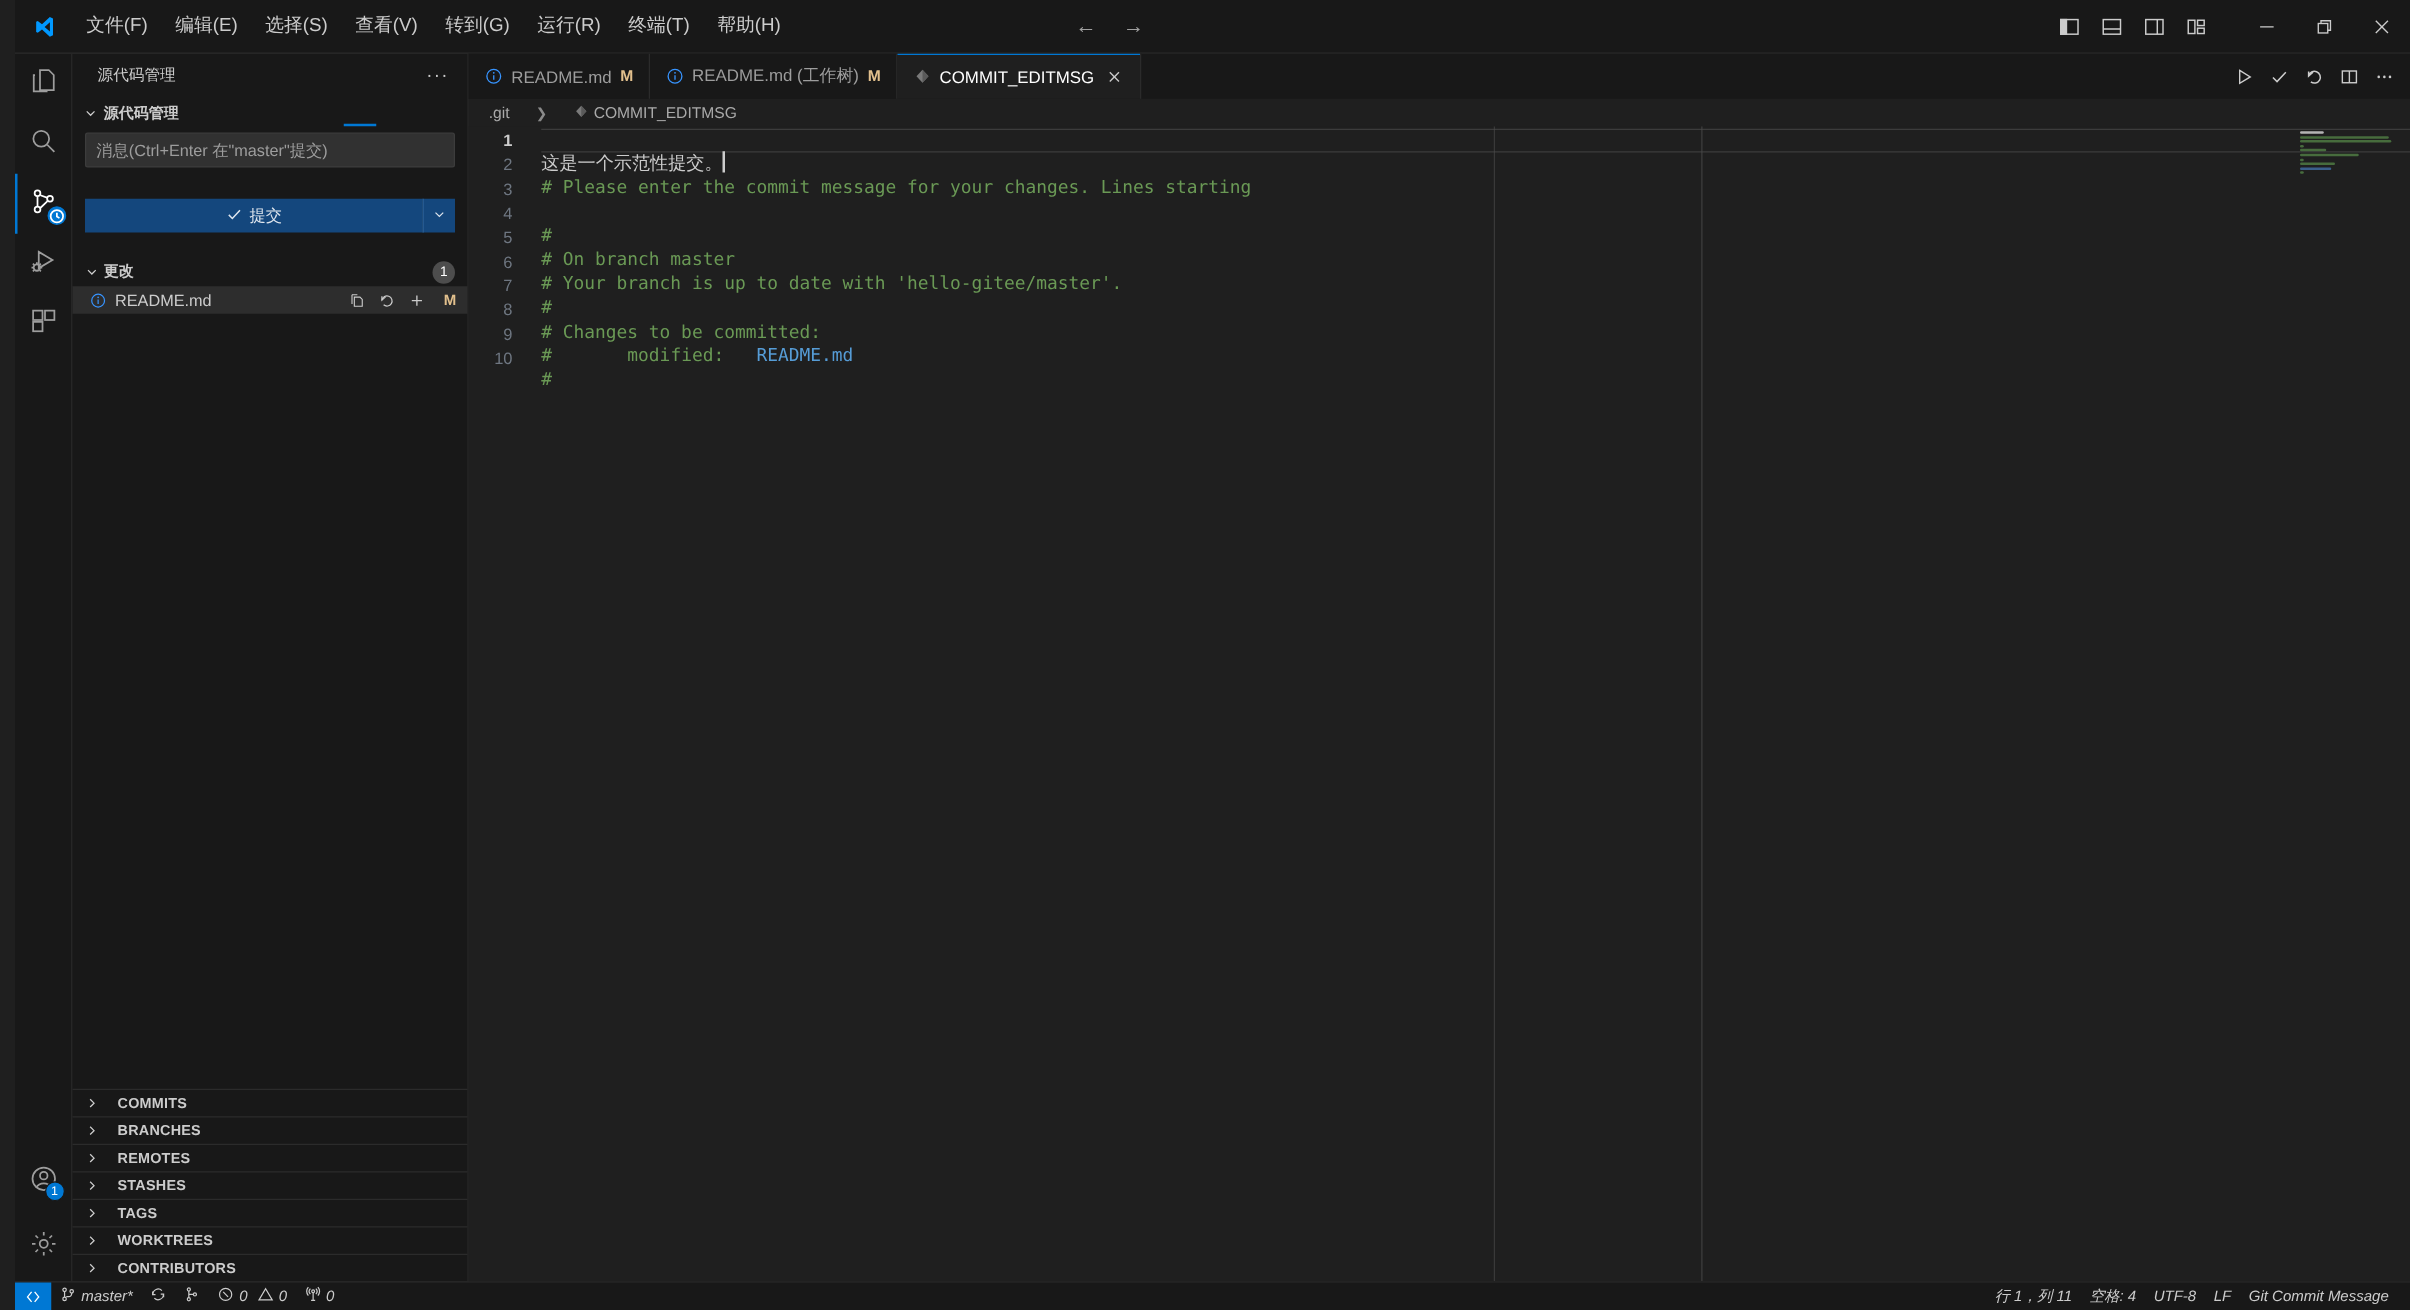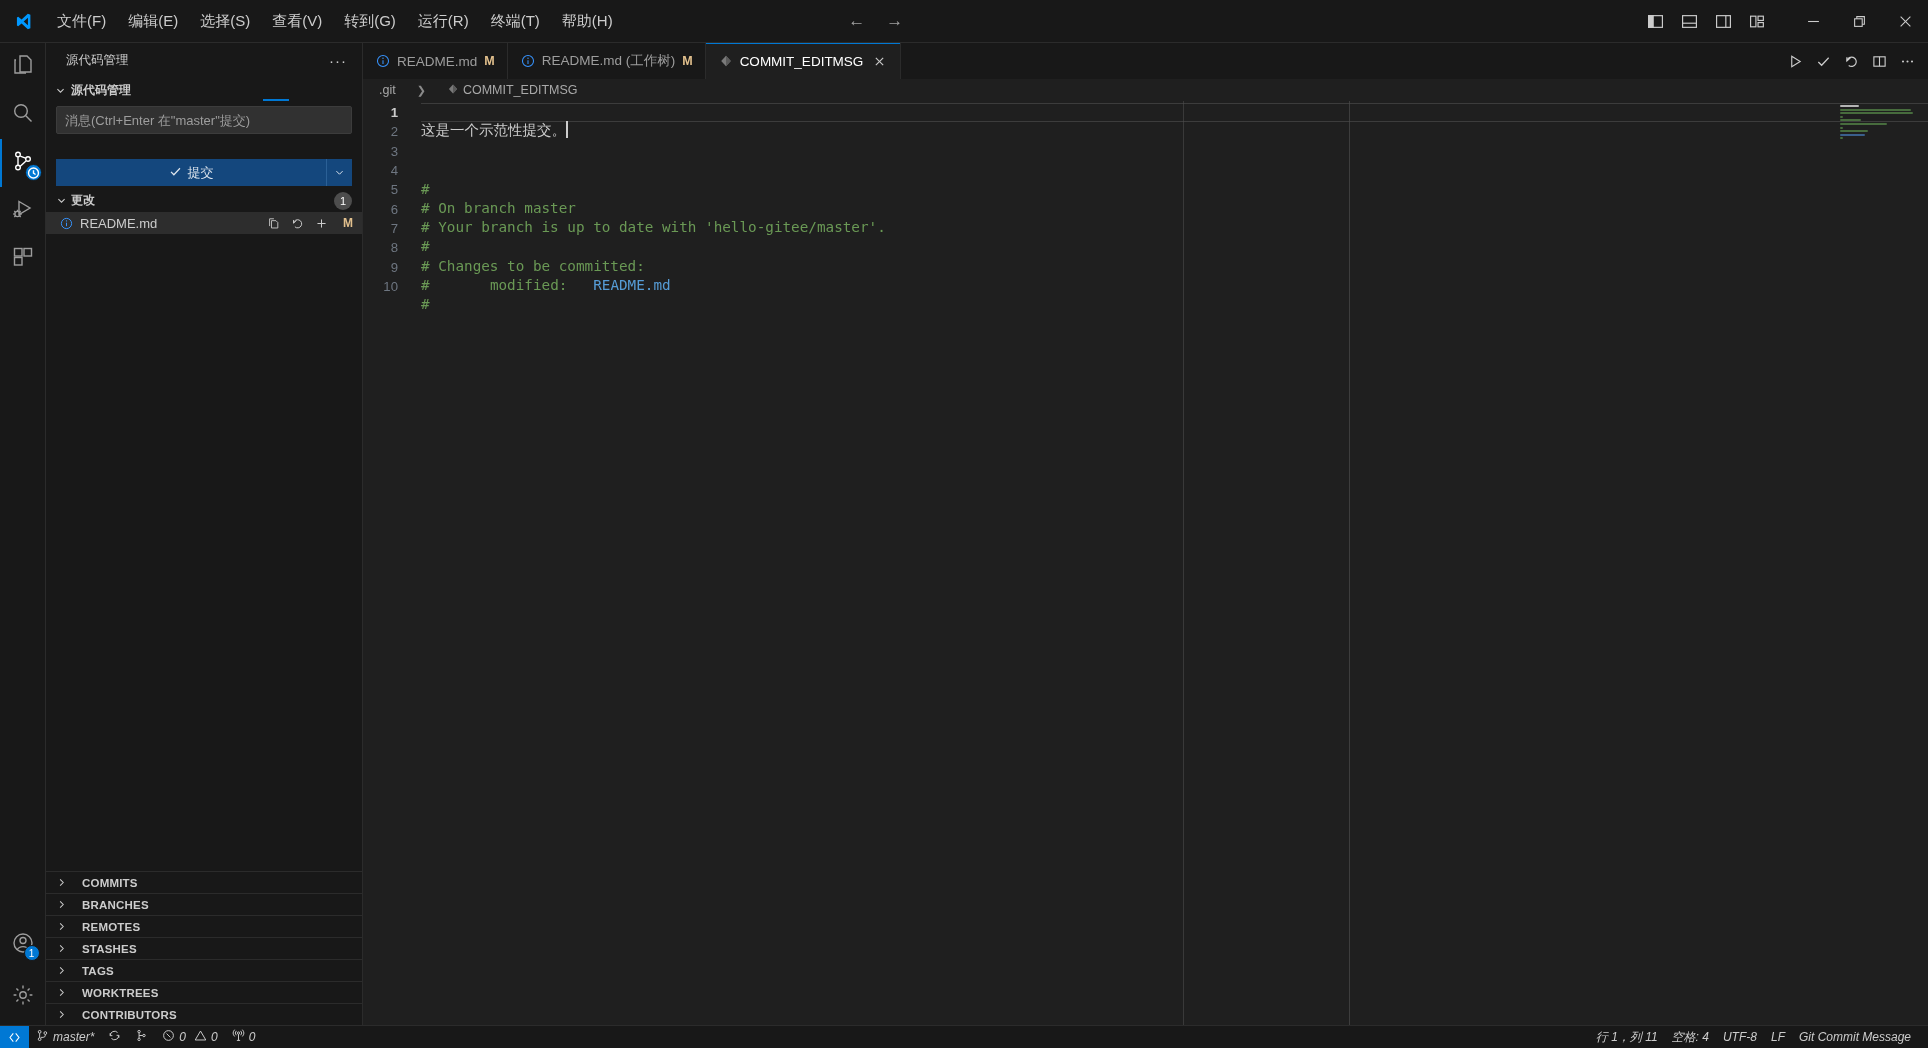--- a/index.html
+++ b/index.html
@@ -3,21 +3,21 @@
 <meta charset="utf-8">
 <style>
   * { box-sizing: border-box; margin: 0; padding: 0; }
   html, body {
     width: 1928px; height: 1048px;
     background: #1f1f1f;
     font-family: "Liberation Sans", sans-serif;
     overflow: hidden;
     -webkit-font-smoothing: antialiased;
   }
-  .app { width: 1928px; height: 1048px; display: flex; flex-direction: column; background: #1f1f1f; }
+  .app { width: 1928px; height: 1048px; display: flex; flex-direction: column; background: #1f1f1f; padding-left: 12px; }
 
   
   .titlebar {
     height: 43px; min-height: 43px; background: #181818;
     display: flex; align-items: center; position: relative;
     border-bottom: 1px solid #2b2b2b;
   }
   .vscode-logo { width: 46px; display: flex; align-items: center; justify-content: center; }
   .vscode-logo svg { width: 19px; height: 19px; }
   .menu { display: flex; align-items: center; height: 100%; }
@@ -105,21 +105,21 @@
   .commit-btn svg { width: 13px; height: 13px; }
   .commit-drop {
     width: 26px; height: 27px; background: #14477d; border-left: 1px solid #2b6096;
     display: flex; align-items: center; justify-content: center; cursor: pointer;
   }
   .commit-drop svg { width: 11px; height: 11px; }
 
   .changes-header {
     height: 23px; display: flex; align-items: center; gap: 2px;
     padding-left: 7px; color: #cccccc; font-size: 12px; font-weight: bold;
-    margin-top: 3px; cursor: pointer; position: relative;
+    margin-top: 20px; cursor: pointer; position: relative;
   }
   .count-badge {
     position: absolute; right: 10px; background: #4d4d4d; color: #ffffff;
     border-radius: 9px; min-width: 18px; height: 18px; font-size: 11px; font-weight: normal;
     display: flex; align-items: center; justify-content: center; padding: 0 5px;
   }
   .change-row {
     height: 22px; display: flex; align-items: center; padding: 0 8px 0 14px;
     background: #2d2d2d; color: #cccccc; font-size: 13px; cursor: pointer;
     position: relative;
@@ -585,20 +585,21 @@
         <div class="ruler" style="left:820px"></div>
         <div class="editor-divider" style="left:986px"></div>
 
         <div class="code-lines">
           <div class="cline cur">
             <span class="ln">1</span>
             <span class="ctext"><span class="cn">这是一个示范性提交。</span><span class="caret"></span></span>
           </div>
           <div class="cline">
             <span class="ln">2</span>
+            <span class="ctext"># Please enter the commit message for your changes. Lines starting</span>
           </div>
           <div class="cline">
             <span class="ln">3</span>
           </div>
           <div class="cline">
             <span class="ln">4</span>
             <span class="ctext">#</span>
           </div>
           <div class="cline">
             <span class="ln">5</span>

